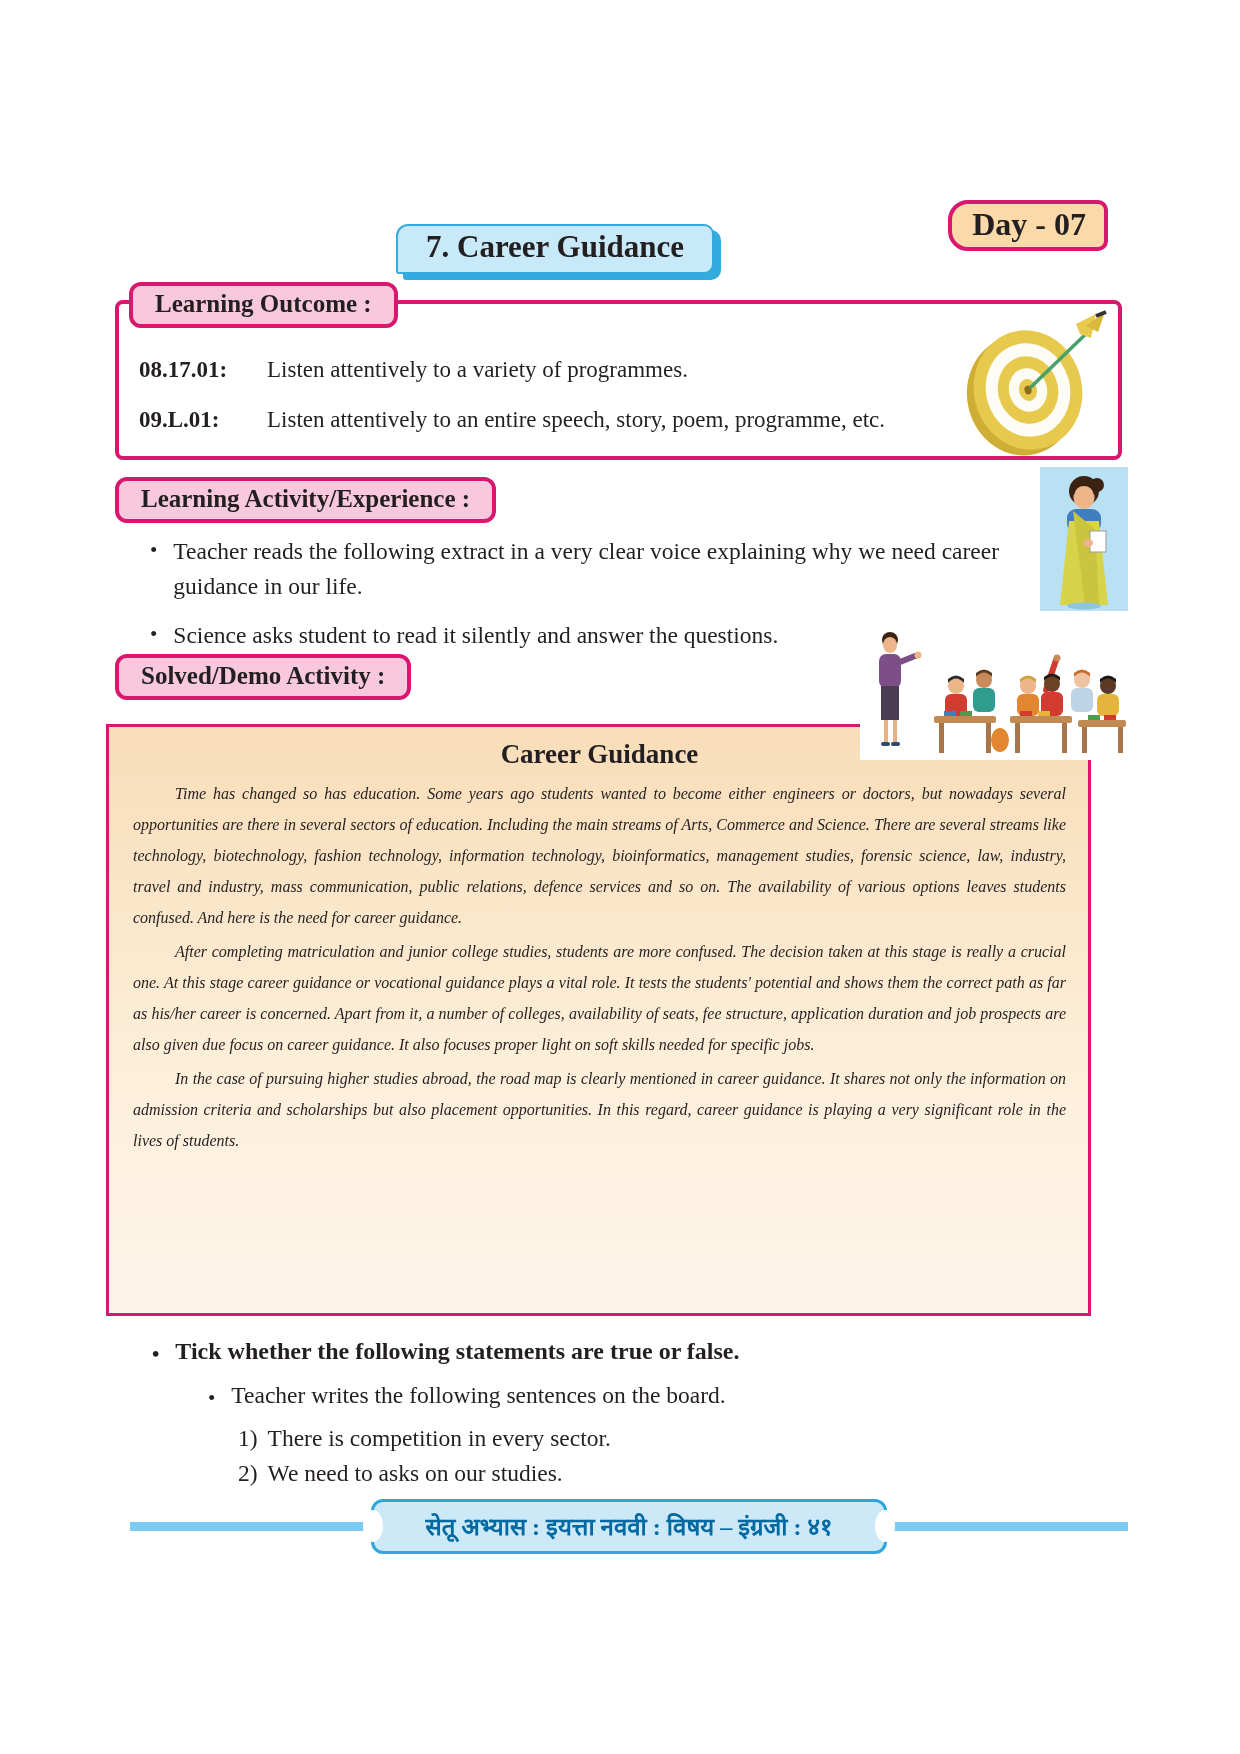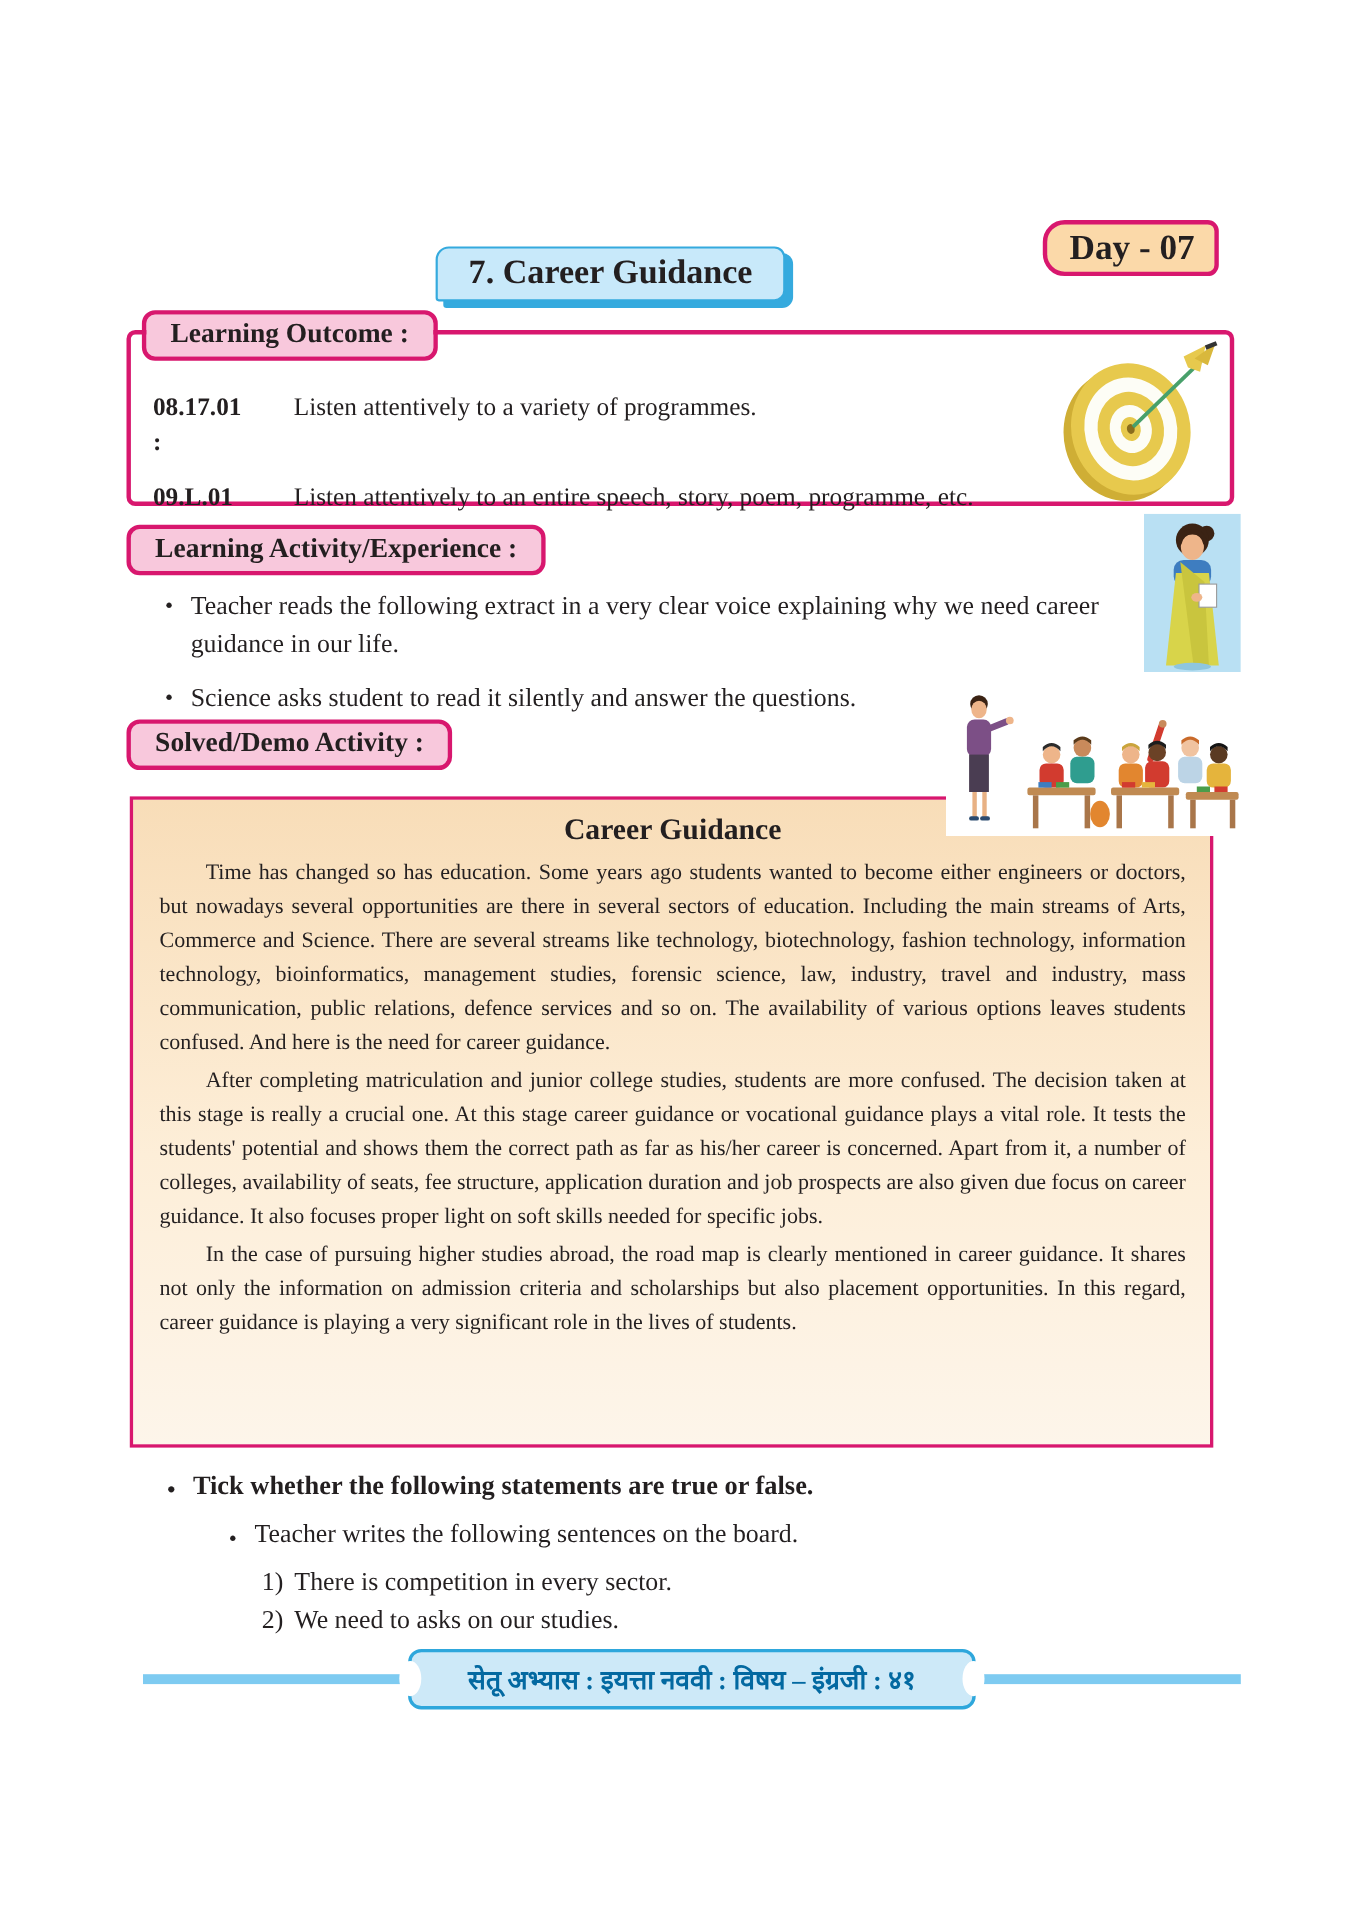--- a/index.html
+++ b/index.html
@@ -35,44 +35,44 @@
   }
 
   
   .outcome-box {
     position:absolute; top:300px; left:115px; width:1007px; height:160px;
     border:4px solid #d8176e; border-radius:8px;
     padding:50px 170px 0 20px;
   }
   .outcome-box .pink-label { position:absolute; top:-22px; left:10px; }
   .outcome-row { font-size:23px; margin-bottom:18px; line-height:1.4; }
-  .code-wrap { display:inline-flex; width:114px; justify-content:flex-start; font-weight:bold; margin-right:14px;flex-direction:column; }
+  .code-wrap { display:inline-flex; width:114px; justify-content:flex-start; font-weight:bold; margin-right:14px; }
   .target-svg { position:absolute; top:4px; right:8px; width:152px; height:150px; }
 
   
   .activity-label { position:absolute; top:477px; left:115px; }
   .activity-bullets { position:absolute; top:534px; left:150px; width:882px; }
   .b-row { display:flex; gap:16px; font-size:23.5px; line-height:1.5; margin-bottom:13px; }
   .b-glyph { flex:0 0 auto; font-size:21px; line-height:1.6; }
   .teacher-svg { position:absolute; top:467px; right:112px; width:88px; height:144px; }
 
   
   .solved-label { position:absolute; top:654px; left:115px; }
   .classroom-svg { position:absolute; top:628px; right:112px; width:268px; height:132px; z-index:3; background:#fff; }
 
   
   .passage-box {
-    position:absolute; top:724px; left:118px; width:985px; height:592px;
+    position:absolute; top:724px; left:106px; width:985px; height:592px;
     border:3px solid #d8176e;
     background:linear-gradient(180deg,#f8ddb8 0%,#fdeed8 55%,#fdf5ea 100%);
     padding:12px 22px 0 24px; z-index:1;
   }
   .passage-title { text-align:center; font-weight:bold; font-size:27px; margin-bottom:8px; }
   .passage-box p {
-    font-size:20px; line-height:31px;
+    font-style:italic; font-size:16px; line-height:31px;
     text-align:justify; text-indent:42px; margin-bottom:3px;
   }
 
   
   .exercise { position:absolute; top:1338px; left:152px; width:940px; }
   .ex-main { display:flex; gap:16px; font-size:24px; font-weight:bold; margin-bottom:10px; }
   .ex-sub { display:flex; gap:16px; font-size:23.5px; margin-left:56px; margin-bottom:10px; }
   .ex-st { font-size:23.5px; margin-left:86px; margin-bottom:8px; }
   .ex-st .num { margin-right:10px; }
 

